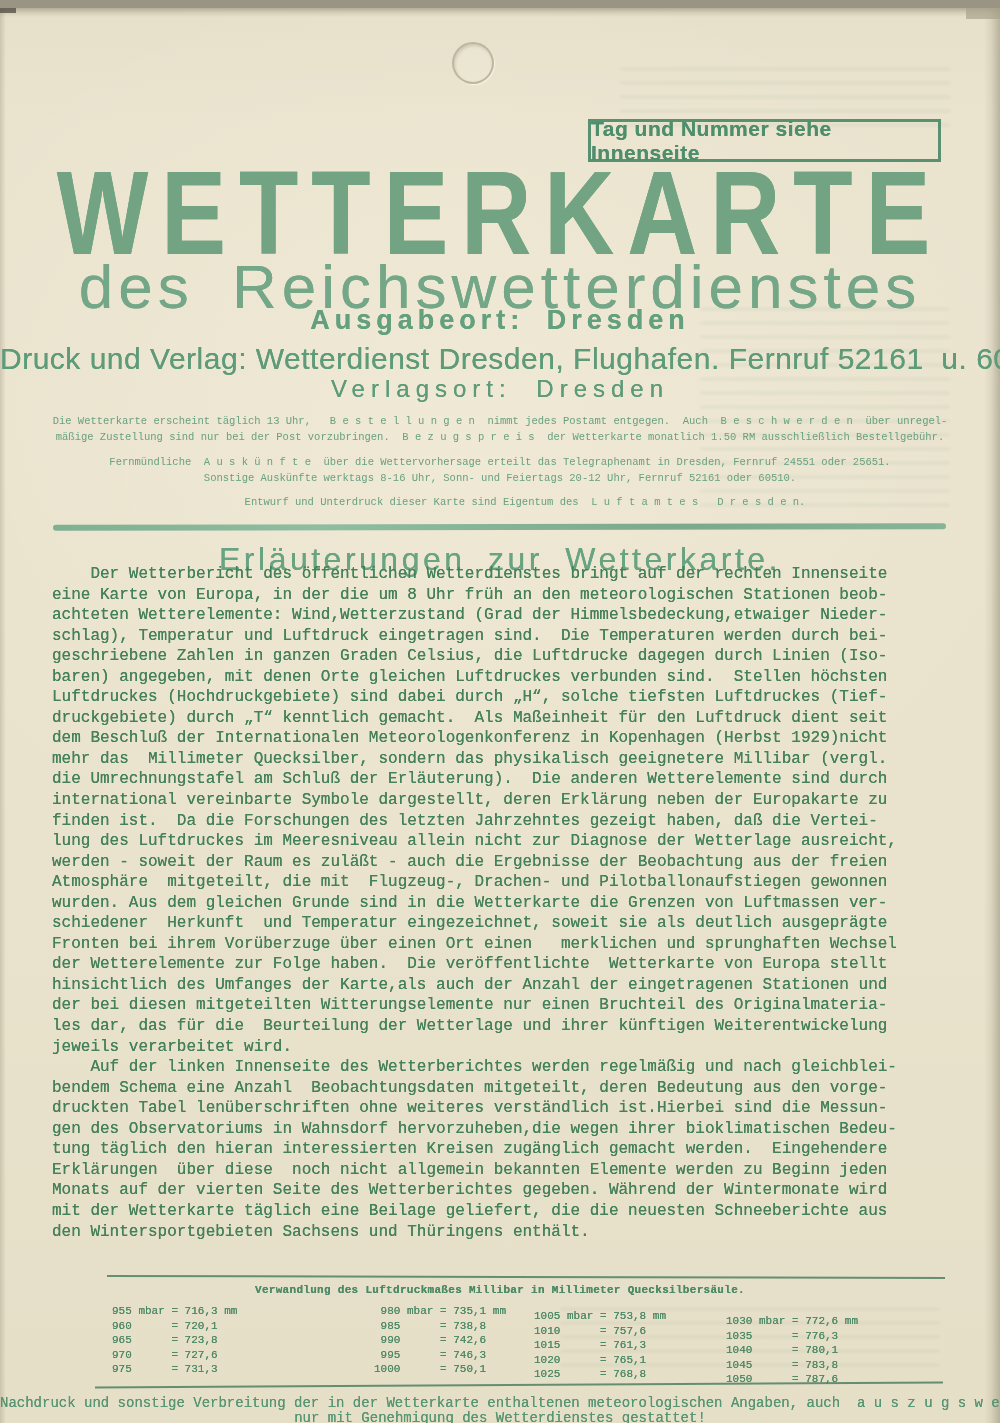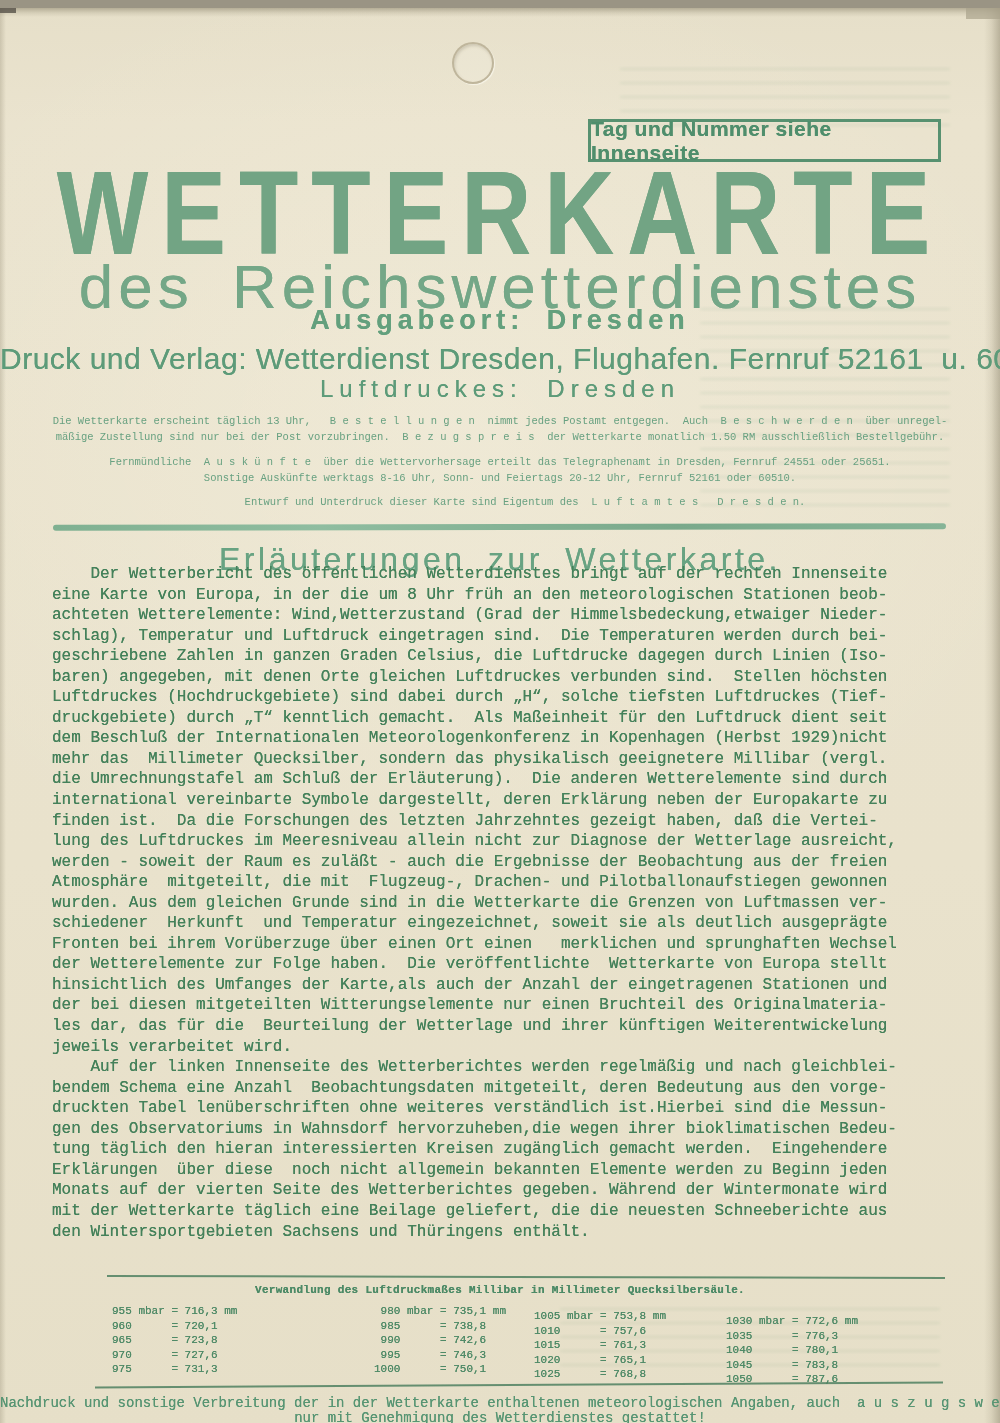--- a/index.html
+++ b/index.html
@@ -91,21 +91,21 @@
   <div class="abs hole"></div>
 
   <div class="abs corner-box">
     <span class="corner-box-label ink">Tag und Nummer siehe Innenseite</span>
   </div>
 
   <div class="abs ctr main-title ink">WETTERKARTE</div>
   <div class="abs ctr subtitle ink">des Reichswetterdienstes</div>
   <div class="abs ctr issue-place ink">Ausgabeort: Dresden</div>
   <div class="abs ctr publisher ink pre">Druck und Verlag: Wetterdienst Dresden, Flughafen. Fernruf 52161  u. 60510</div>
-  <div class="abs ctr publish-place ink">Luftdruckes: Dresden</div>
+  <div class="abs ctr publish-place ink">Verlagsort: Dresden</div>
 
   <div class="abs ctr notice n1 pre">Die Wetterkarte erscheint täglich 13 Uhr,   B e s t e l l u n g e n  nimmt jedes Postamt entgegen.  Auch  B e s c h w e r d e n  über unregel-
 mäßige Zustellung sind nur bei der Post vorzubringen.  B e z u g s p r e i s  der Wetterkarte monatlich 1.50 RM ausschließlich Bestellgebühr.</div>
   <div class="abs ctr notice n2 pre">Fernmündliche  A u s k ü n f t e  über die Wettervorhersage erteilt das Telegraphenamt in Dresden, Fernruf 24551 oder 25651.
 Sonstige Auskünfte werktags 8-16 Uhr, Sonn- und Feiertags 20-12 Uhr, Fernruf 52161 oder 60510.</div>
   <div class="abs ctr notice n3 pre">Entwurf und Unterdruck dieser Karte sind Eigentum des  L u f t a m t e s   D r e s d e n.</div>
 
   <div class="abs rule-thick"></div>
 
   <div class="abs ctr section-heading ink">Erläuterungen zur Wetterkarte.</div>

